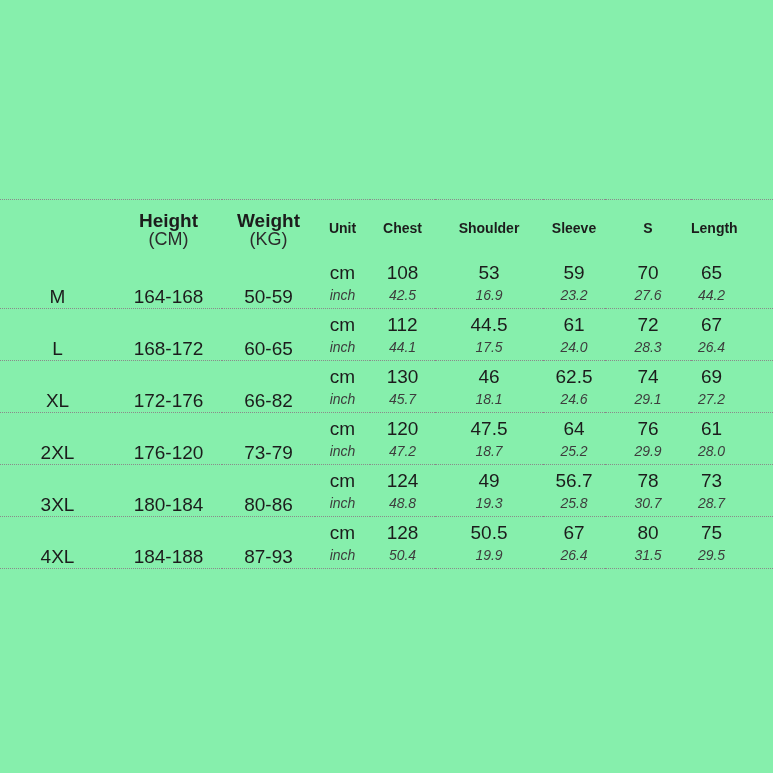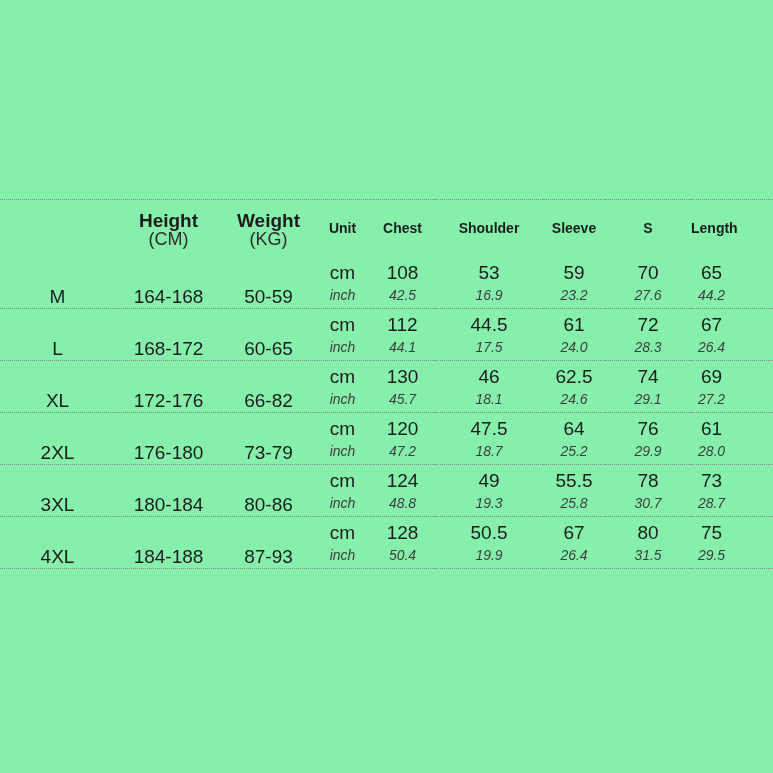--- a/index.html
+++ b/index.html
@@ -150,21 +150,21 @@
         <td class="val">18.1</td>
         <td class="val">24.6</td>
         <td class="val">29.1</td>
         <td class="val">27.2</td>
       </tr>
     </tbody>
 
     <tbody class="size-row">
       <tr class="cm-row">
         <td rowspan="2" class="size">2XL</td>
-        <td rowspan="2" class="range">176-180</td>
+        <td rowspan="2" class="range">176-120</td>
         <td rowspan="2" class="range">73-79</td>
         <td class="unit">cm</td>
         <td class="val">120</td>
         <td class="val">47.5</td>
         <td class="val">64</td>
         <td class="val">76</td>
         <td class="val">61</td>
       </tr>
       <tr class="inch-row">
         <td class="unit">inch</td>
@@ -177,21 +177,21 @@
     </tbody>
 
     <tbody class="size-row">
       <tr class="cm-row">
         <td rowspan="2" class="size">3XL</td>
         <td rowspan="2" class="range">180-184</td>
         <td rowspan="2" class="range">80-86</td>
         <td class="unit">cm</td>
         <td class="val">124</td>
         <td class="val">49</td>
-        <td class="val">55.5</td>
+        <td class="val">56.7</td>
         <td class="val">78</td>
         <td class="val">73</td>
       </tr>
       <tr class="inch-row">
         <td class="unit">inch</td>
         <td class="val">48.8</td>
         <td class="val">19.3</td>
         <td class="val">25.8</td>
         <td class="val">30.7</td>
         <td class="val">28.7</td>

